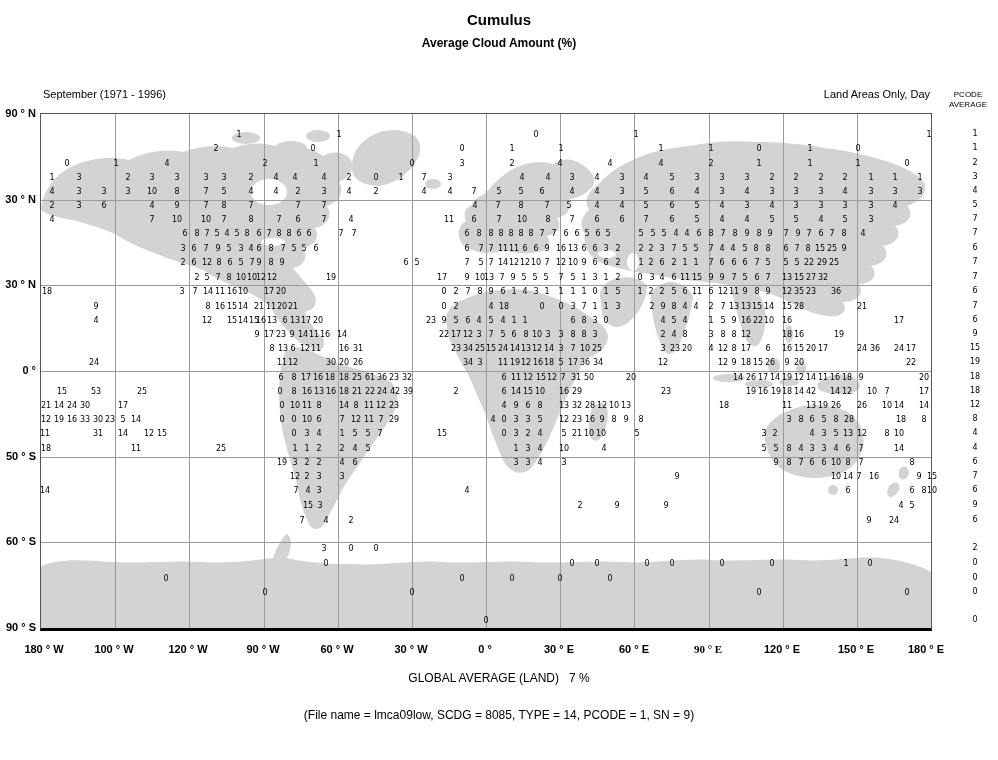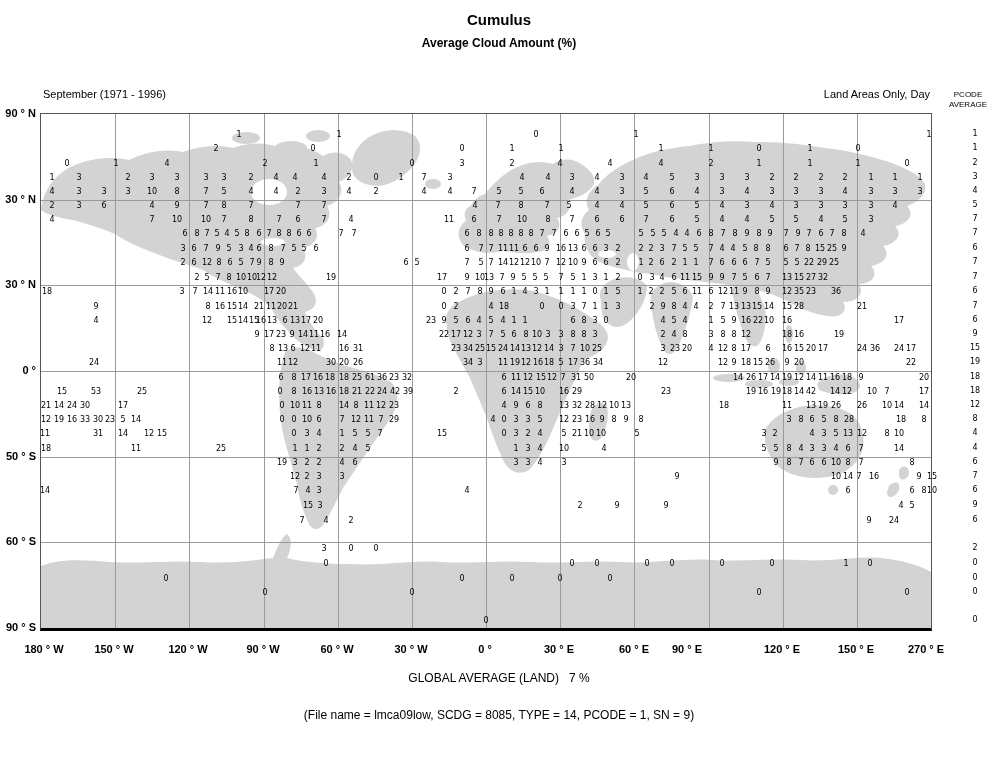--- a/index.html
+++ b/index.html
@@ -913,32 +913,32 @@
 
 <div id="axis-layer">
     <div class="lat-label" style="top: 113px;">90 ° N</div>
     <div class="lat-label" style="top: 199px;">30 ° N</div>
     <div class="lat-label" style="top: 284px;">30 ° N</div>
     <div class="lat-label" style="top: 370px;">0 °</div>
     <div class="lat-label" style="top: 456px;">50 ° S</div>
     <div class="lat-label" style="top: 541px;">60 ° S</div>
     <div class="lat-label" style="top: 627px;">90 ° S</div>
     <div class="lon-label" style="left: 44px;">180 ° W</div>
-    <div class="lon-label" style="left: 114px;">150 ° W</div>
+    <div class="lon-label" style="left: 114px;">100 ° W</div>
     <div class="lon-label" style="left: 188px;">120 ° W</div>
     <div class="lon-label" style="left: 263px;">90 ° W</div>
     <div class="lon-label" style="left: 337px;">60 ° W</div>
     <div class="lon-label" style="left: 411px;">30 ° W</div>
     <div class="lon-label" style="left: 485px;">0 °</div>
     <div class="lon-label" style="left: 559px;">30 ° E</div>
     <div class="lon-label" style="left: 634px;">60 ° E</div>
-    <div class="lon-label" style="left: 687px;">90 ° E</div>
+    <div class="lon-label" style="left: 708px; font-family: Liberation Serif, serif;">90 ° E</div>
     <div class="lon-label" style="left: 782px;">120 ° E</div>
     <div class="lon-label" style="left: 856px;">150 ° E</div>
-    <div class="lon-label" style="left: 926px;">270 ° E</div>
+    <div class="lon-label" style="left: 926px;">180 ° E</div>
   </div>
 <div id="zonal-layer">
     <span class="zonal-val" style="left: 975px; top: 134px;">1</span>
     <span class="zonal-val" style="left: 975px; top: 148px;">1</span>
     <span class="zonal-val" style="left: 975px; top: 163px;">2</span>
     <span class="zonal-val" style="left: 975px; top: 177px;">3</span>
     <span class="zonal-val" style="left: 975px; top: 191px;">4</span>
     <span class="zonal-val" style="left: 975px; top: 205px;">5</span>
     <span class="zonal-val" style="left: 975px; top: 219px;">7</span>
     <span class="zonal-val" style="left: 975px; top: 233px;">7</span>

